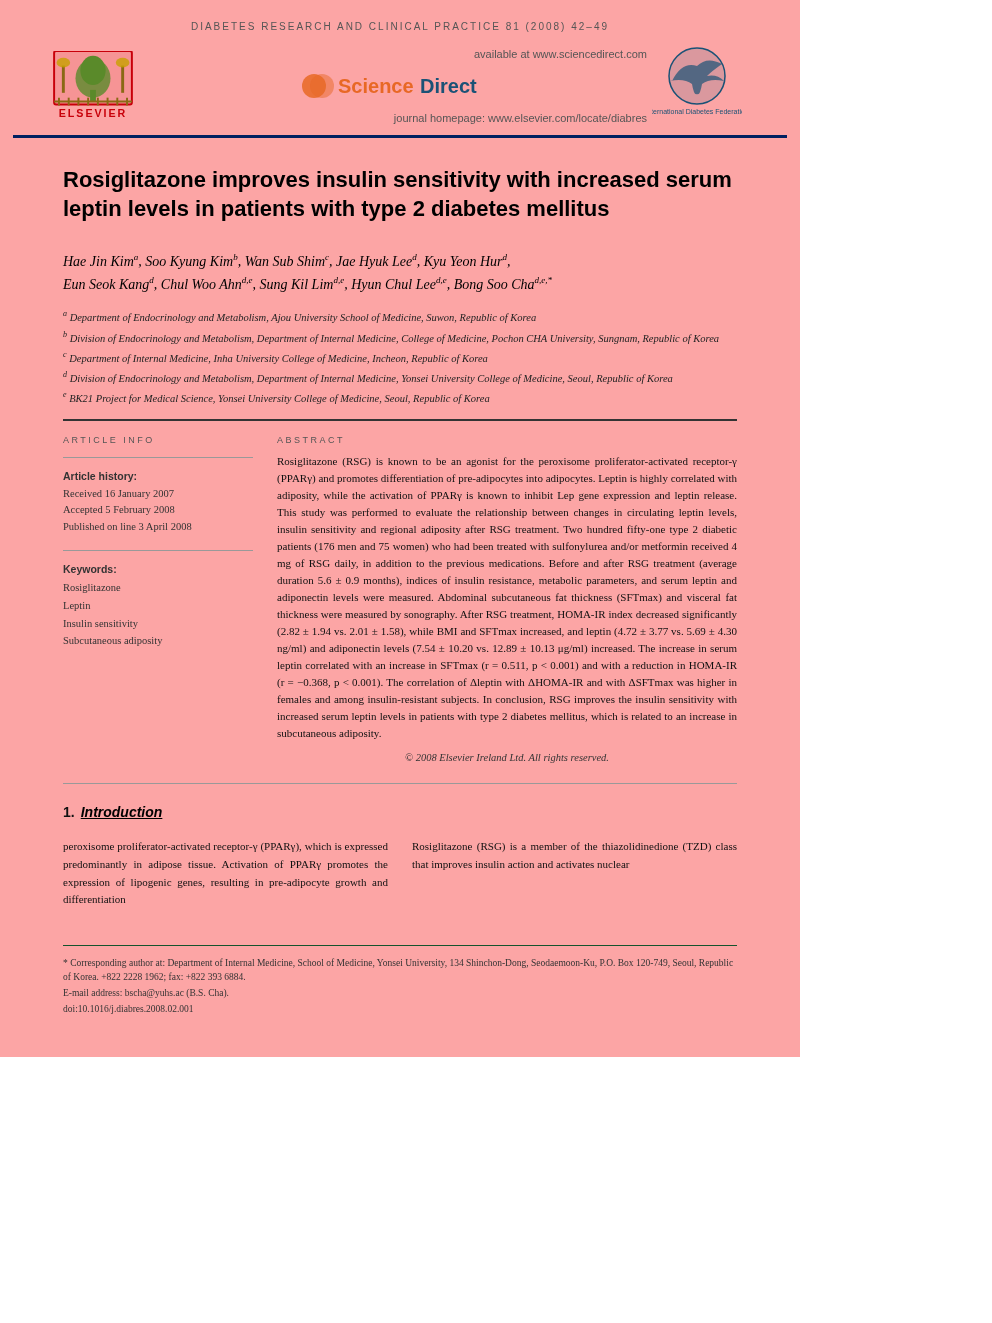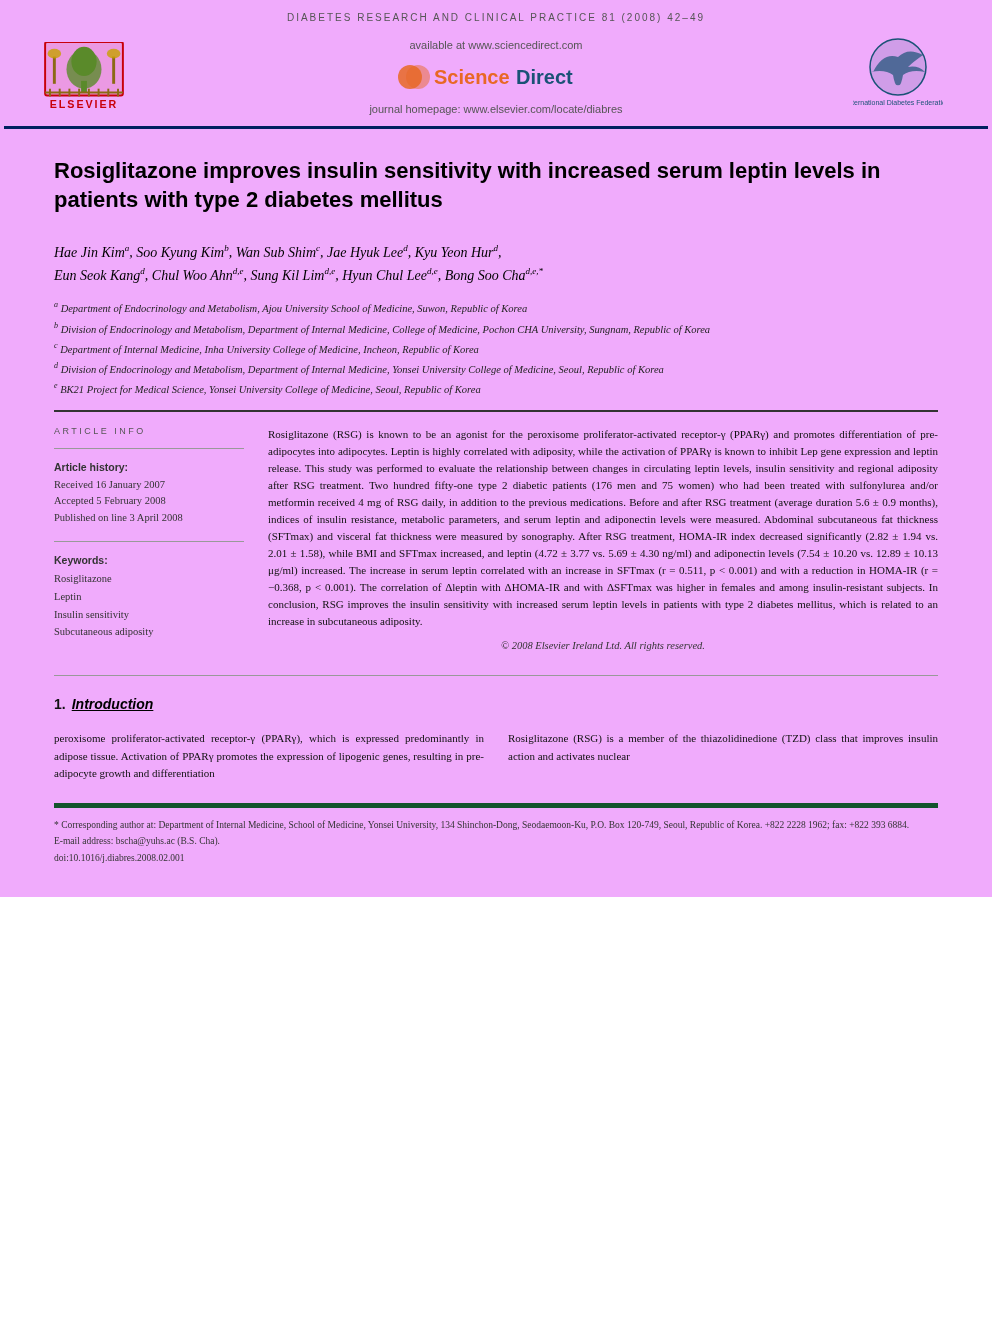--- a/index.html
+++ b/index.html
@@ -5,23 +5,23 @@
     * { margin: 0; padding: 0; box-sizing: border-box; }
     body {
       width: 992px;
       min-height: 1323px;
       background: #fff;
       font-family: 'Times New Roman', Times, serif;
       font-size: 13px;
       color: #111;
     }
     .page-container {
-      width: 992px;
-      padding: 4px;
-      background: #f0abfc;
+      width: 800px;
+      padding: 13px;
+      background: #fca5a5;
     }
     
     .top-bar {
       text-align: center;
       font-size: 10px;
       letter-spacing: 2px;
       color: #555;
       padding: 8px 0 4px 0;
       font-family: Arial, sans-serif;
       text-transform: uppercase;
@@ -38,21 +38,21 @@
       width: 120px;
       display: flex;
       flex-direction: column;
       align-items: center;
     }
     .elsevier-tree {
       width: 100px;
       height: 70px;
     }
     .journal-center {
-      text-align: center;
+      text-align: right;
       flex: 1;
     }
     .available-text {
       font-size: 11px;
       color: #555;
       font-family: Arial, sans-serif;
       margin-bottom: 8px;
     }
     .sciencedirect-logo {
       display: flex;
@@ -219,22 +219,22 @@
     }
     .body-text {
       font-size: 11px;
       line-height: 1.6;
       color: #111;
       text-align: justify;
     }
 
     
     .footer-section {
-      border-top: 5px solid #14532d;
-      margin-top: 20px;
+      border-top: 1px solid #14532d;
+      margin-top: 36px;
       padding-top: 10px;
       padding-bottom: 10px;
     }
     .footer-note {
       font-size: 9.5px;
       color: #333;
       line-height: 1.5;
     }
     .footer-doi {
       font-size: 9.5px;
@@ -361,20 +361,21 @@
           <ul class="keywords-list">
             <li class="info-text">Rosiglitazone</li>
             <li class="info-text">Leptin</li>
             <li class="info-text">Insulin sensitivity</li>
             <li class="info-text">Subcutaneous adiposity</li>
           </ul>
         </div>
       </div>
 
       <div class="col-right">
+        <div class="section-label">ABSTRACT</div>
         <div class="abstract-text">Rosiglitazone (RSG) is known to be an agonist for the peroxisome proliferator-activated receptor-γ (PPARγ) and promotes differentiation of pre-adipocytes into adipocytes. Leptin is highly correlated with adiposity, while the activation of PPARγ is known to inhibit Lep gene expression and leptin release. This study was performed to evaluate the relationship between changes in circulating leptin levels, insulin sensitivity and regional adiposity after RSG treatment. Two hundred fifty-one type 2 diabetic patients (176 men and 75 women) who had been treated with sulfonylurea and/or metformin received 4 mg of RSG daily, in addition to the previous medications. Before and after RSG treatment (average duration 5.6 ± 0.9 months), indices of insulin resistance, metabolic parameters, and serum leptin and adiponectin levels were measured. Abdominal subcutaneous fat thickness (SFTmax) and visceral fat thickness were measured by sonography. After RSG treatment, HOMA-IR index decreased significantly (2.82 ± 1.94 vs. 2.01 ± 1.58), while BMI and SFTmax increased, and leptin (4.72 ± 3.77 vs. 5.69 ± 4.30 ng/ml) and adiponectin levels (7.54 ± 10.20 vs. 12.89 ± 10.13 μg/ml) increased. The increase in serum leptin correlated with an increase in SFTmax (r = 0.511, p &lt; 0.001) and with a reduction in HOMA-IR (r = −0.368, p &lt; 0.001). The correlation of Δleptin with ΔHOMA-IR and with ΔSFTmax was higher in females and among insulin-resistant subjects. In conclusion, RSG improves the insulin sensitivity with increased serum leptin levels in patients with type 2 diabetes mellitus, which is related to an increase in subcutaneous adiposity.</div>
         <div class="copyright-line">© 2008 Elsevier Ireland Ltd. All rights reserved.</div>
       </div>
     </div>
 
     <hr class="divider" style="margin-top:20px;">
 
     <div class="intro-section">
       <div style="display:flex; align-items:baseline; gap:6px; margin-bottom:6px;">
         <span class="section-number">1.</span>

